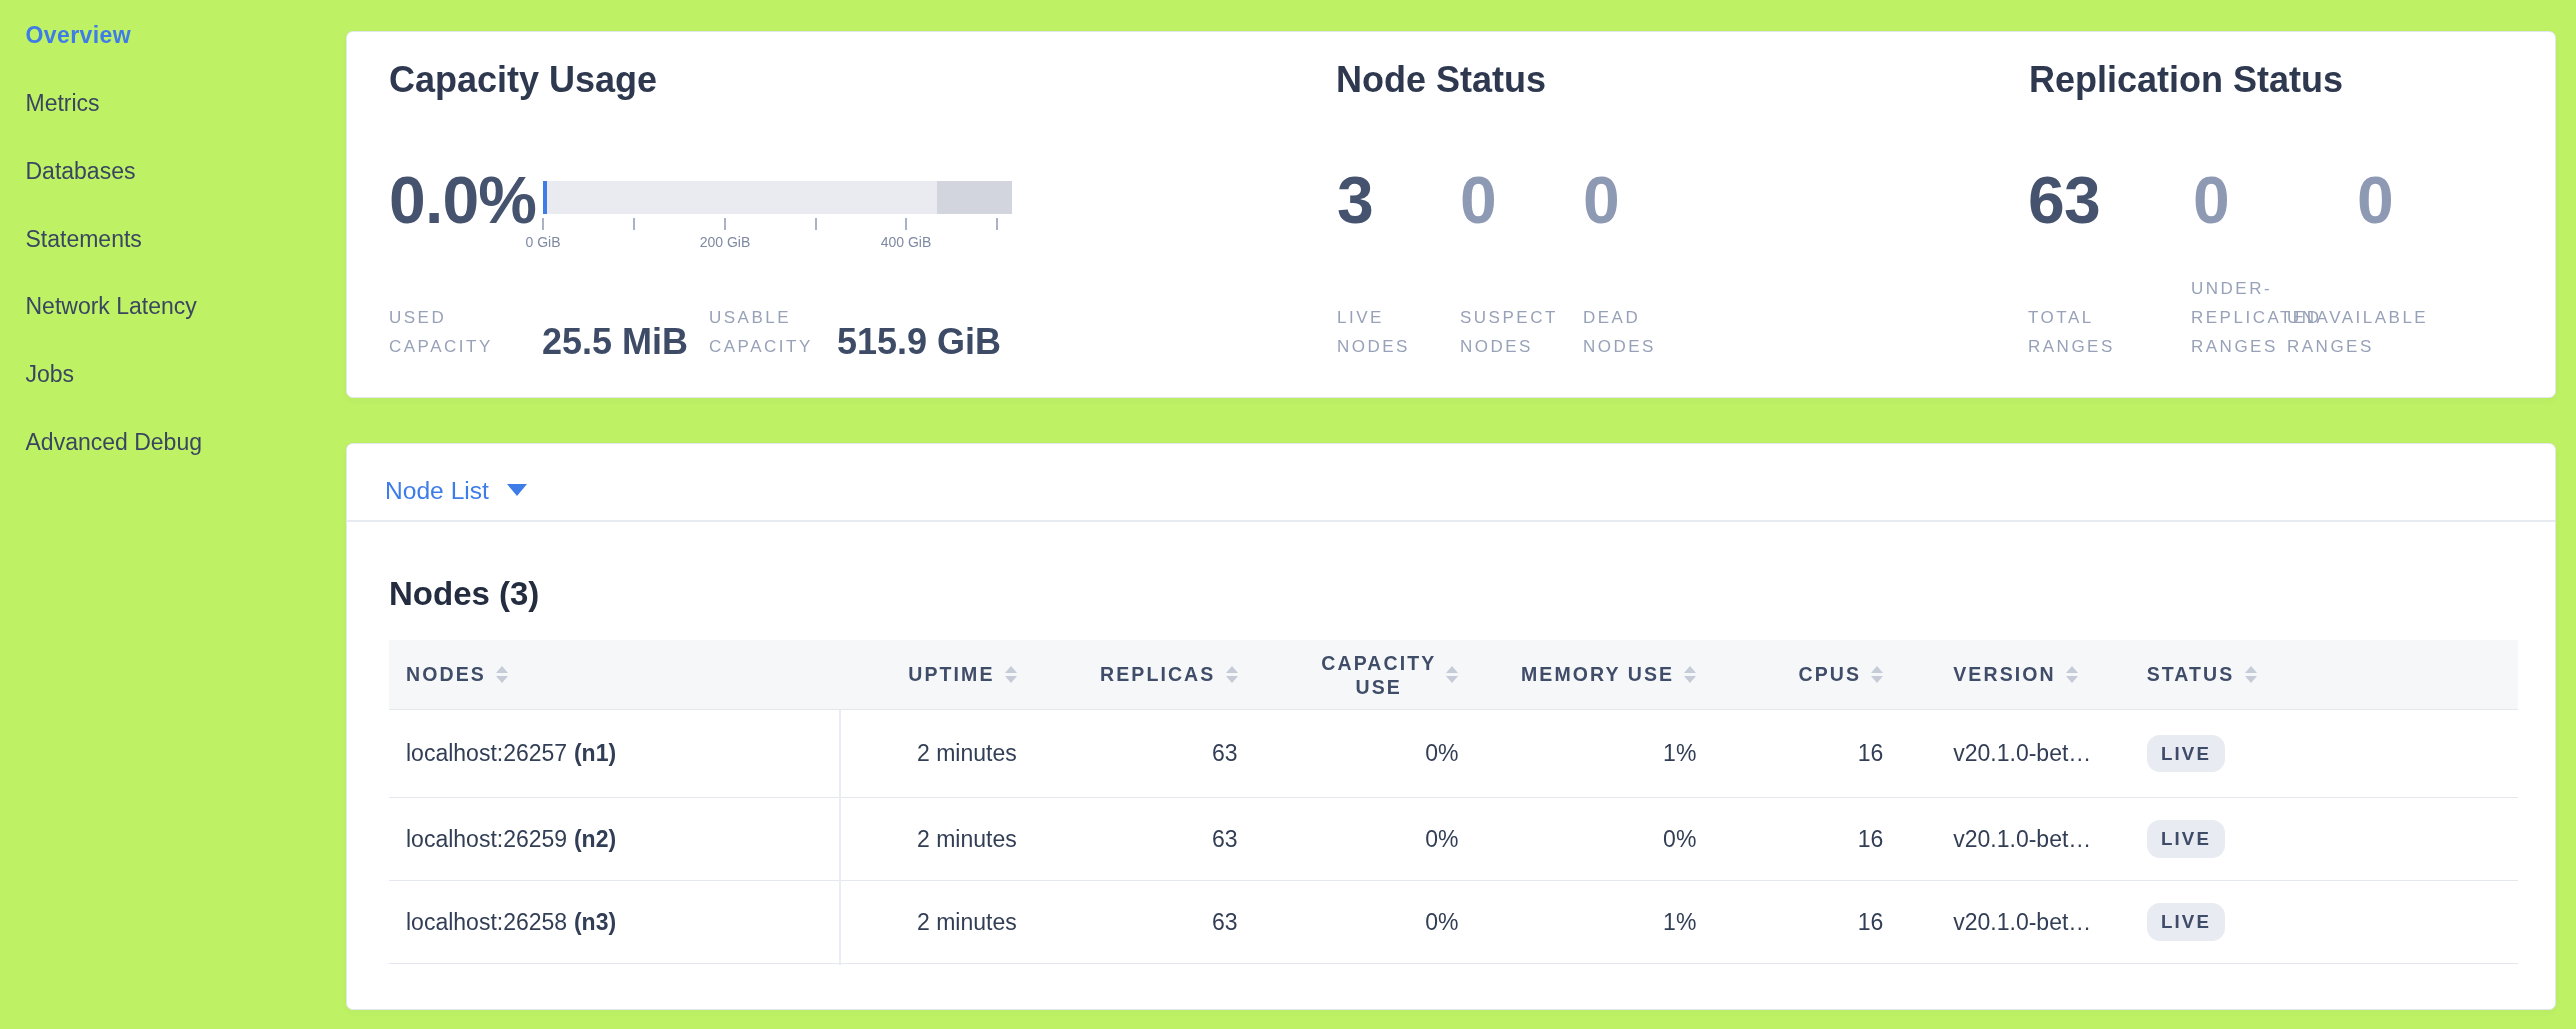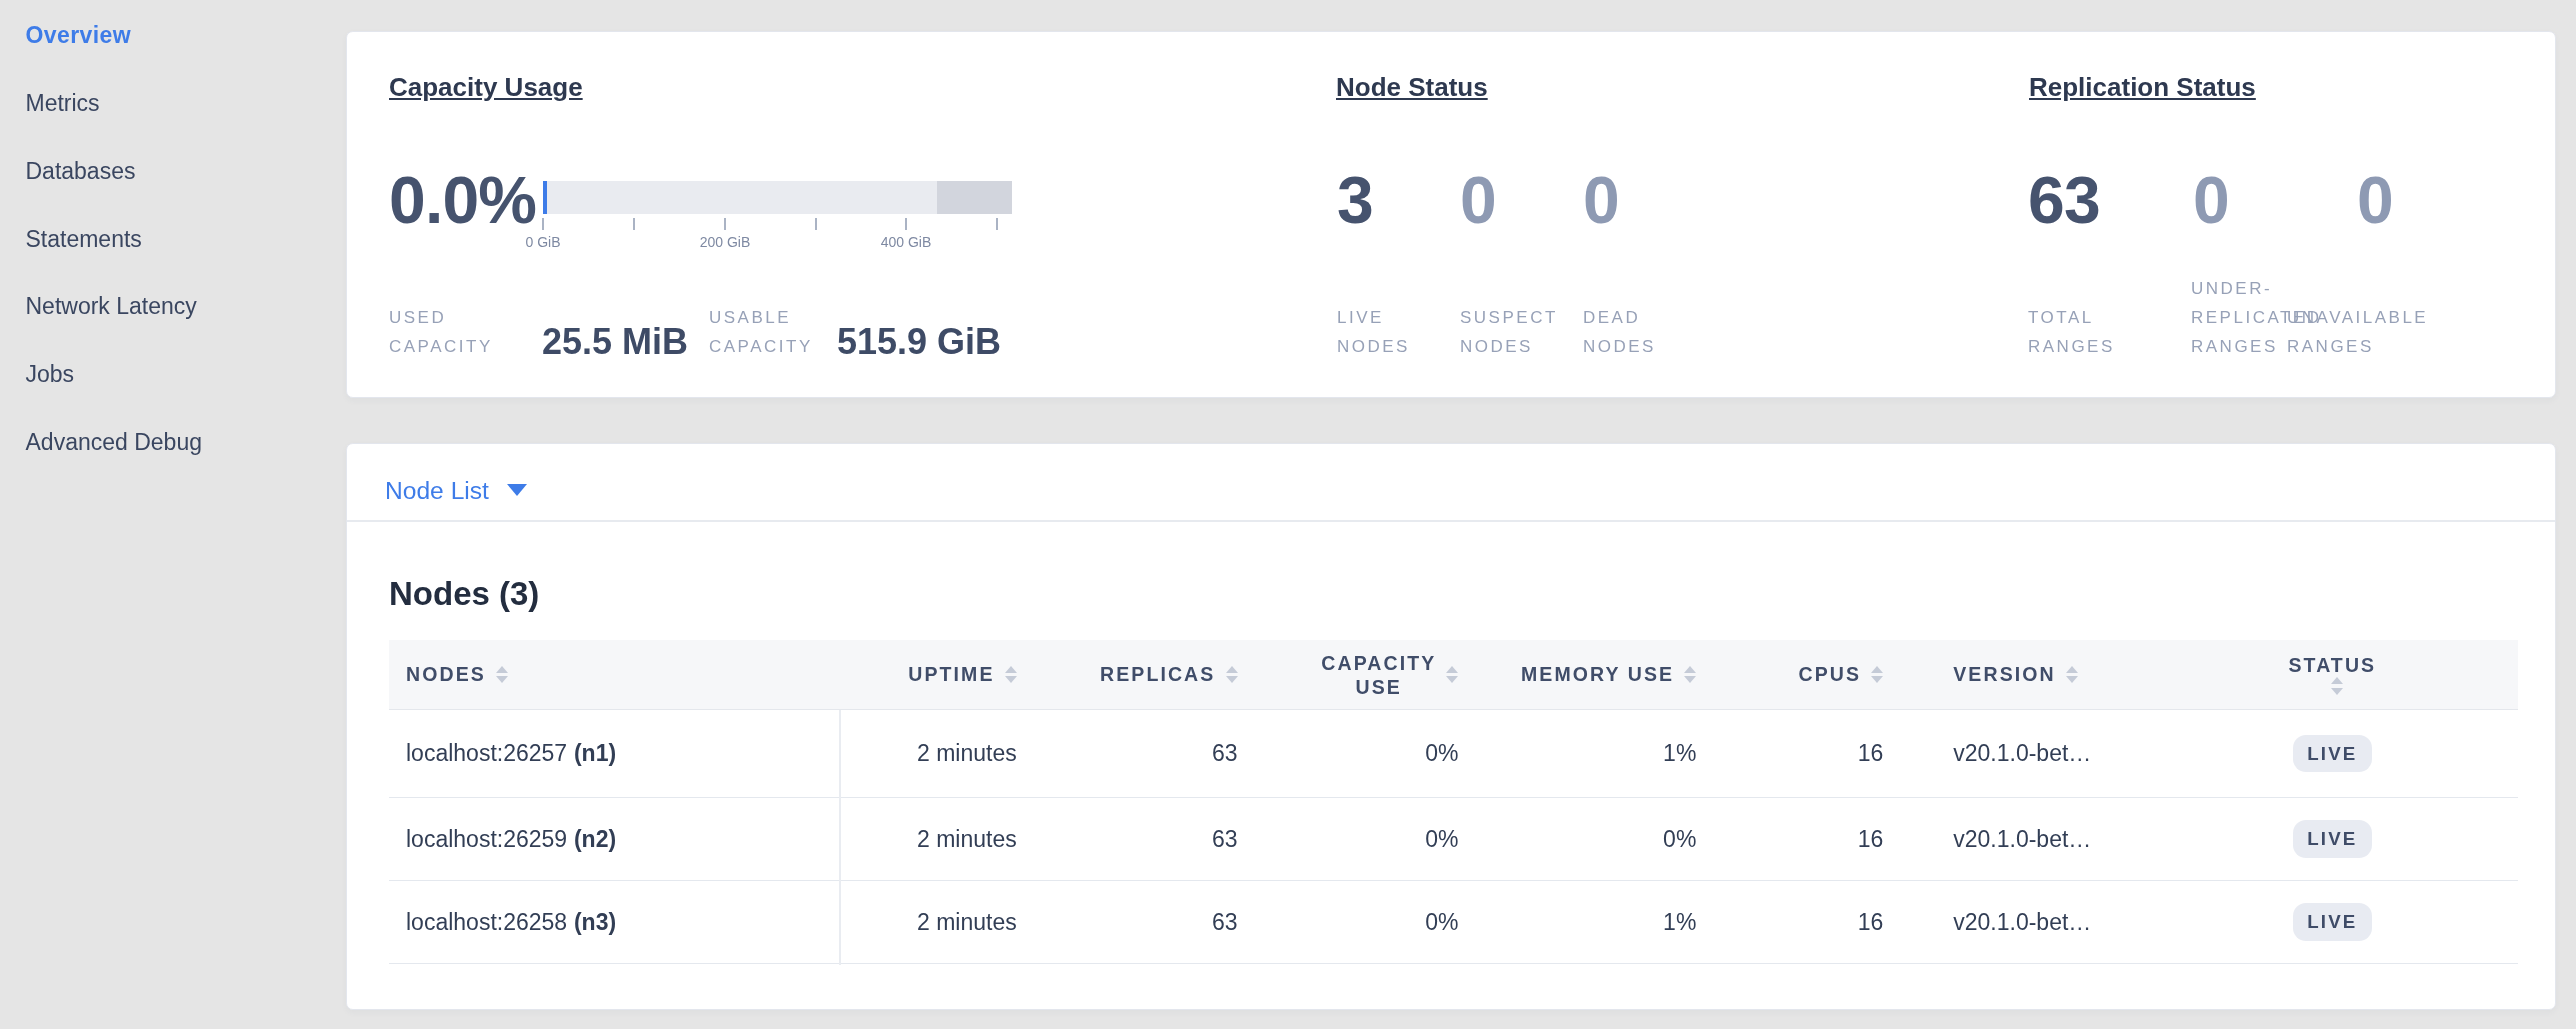--- a/index.html
+++ b/index.html
@@ -1,29 +1,29 @@
 <!DOCTYPE html>
 <html style="font-size:13.6px"><head>
 <meta charset="utf-8">
 <style>
   * { margin:0; padding:0; box-sizing:border-box; }
   html,body { background:#f4f6fa; }
   body { font-family:"Liberation Sans", sans-serif; }
-  .canvas { position:relative; width:2576px; height:1030px; overflow:hidden; background:#e5e5e5; }
+  .canvas { position:relative; width:2576px; height:1030px; overflow:hidden; background:#bef264; }
 
   
   .nav-item { position:absolute; left:25.5px; font-size:23px; color:#3a4660; line-height:34px; cursor:pointer; white-space:nowrap; }
   .nav-item.active { color:#3e7ce8; font-weight:700; letter-spacing:0.4px; }
 
   
   .card { position:absolute; background:#fff; border:1.7px solid #e3e6ed; border-radius:6.8px; box-shadow:0 2.5px 6.8px rgba(60,70,90,.04); }
   .card1 { left:346px; top:31px;  width:2210px; height:367px; }
   .card2 { left:346px; top:443px; width:2210px; height:567px; }
 
-  .panel-title { position:absolute; top:34px; font-size:26px; font-weight:600; color:#2e3950; line-height:42px; white-space:nowrap;text-decoration:underline; }
+  .panel-title { position:absolute; top:27px; font-size:36px; font-weight:600; color:#2e3950; line-height:42px; white-space:nowrap; }
 
   .big-num { position:absolute; top:131px; font-size:66px; font-weight:700; color:#46536e; line-height:75px; letter-spacing:-0.8px; }
   .big-num.dim { color:#8e9ab3; }
 
   .stat-label { position:absolute; bottom:36px; font-size:17px; font-weight:400; letter-spacing:2.5px; color:#97a1b7; line-height:29px; }
   .stat-value { position:absolute; bottom:36px; font-size:36px; font-weight:700; color:#3e4b66; line-height:39px; white-space:nowrap; }
 
   
   .cap-bar { position:absolute; left:196px; top:149px; width:469px; height:33px; background:#e9ebf0; }
   .cap-bar .other { position:absolute; right:0; top:0; width:75px; height:100%; background:#d2d5dd; }
@@ -45,21 +45,21 @@
   .row { position:relative; display:flex; align-items:center; height:83px; border-bottom:1.7px solid #e4e8ee; font-size:23px; color:#323e55; }
   .row.first { height:88px; }
   .cell { display:flex; align-items:center; white-space:nowrap; }
   .c0 { width:450px; justify-content:flex-start; padding-left:17px; }
   .c1 { width:195px; justify-content:flex-end; padding-right:17px; }
   .c2 { width:221px; justify-content:flex-end; padding-right:17px; }
   .c3 { width:221px; justify-content:flex-end; padding-right:17px; }
   .c4 { width:238px; justify-content:flex-end; padding-right:17px; }
   .c5 { width:187px; justify-content:flex-end; padding-right:17px; }
   .c6 { width:238px; justify-content:flex-start; padding-left:53px; }
-  .c7 { width:380px; justify-content:flex-start; padding-left:8.5px;flex-direction:column; }
+  .c7 { width:380px; justify-content:flex-start; padding-left:8.5px; }
   .vdiv { position:absolute; left:450px; top:70px; width:1.7px; height:255px; background:#e9ecf1; }
 
   .sort { display:inline-flex; flex-direction:column; gap:3.4px; margin-left:10.2px; cursor:pointer; }
   .sort i { display:block; width:0; height:0; border-left:6px solid transparent; border-right:6px solid transparent; }
   .sort .u { border-bottom:7.6px solid #c5cbd7; }
   .sort .d { border-top:7.6px solid #c5cbd7; }
 
   .node-name { font-weight:700; margin-left:6.8px; }
   .badge { background:#e8ebf2; color:#3f4c68; font-size:18.7px; font-weight:700; letter-spacing:2.1px;
            padding:7.6px 14.4px; border-radius:13px; line-height:22px; }

